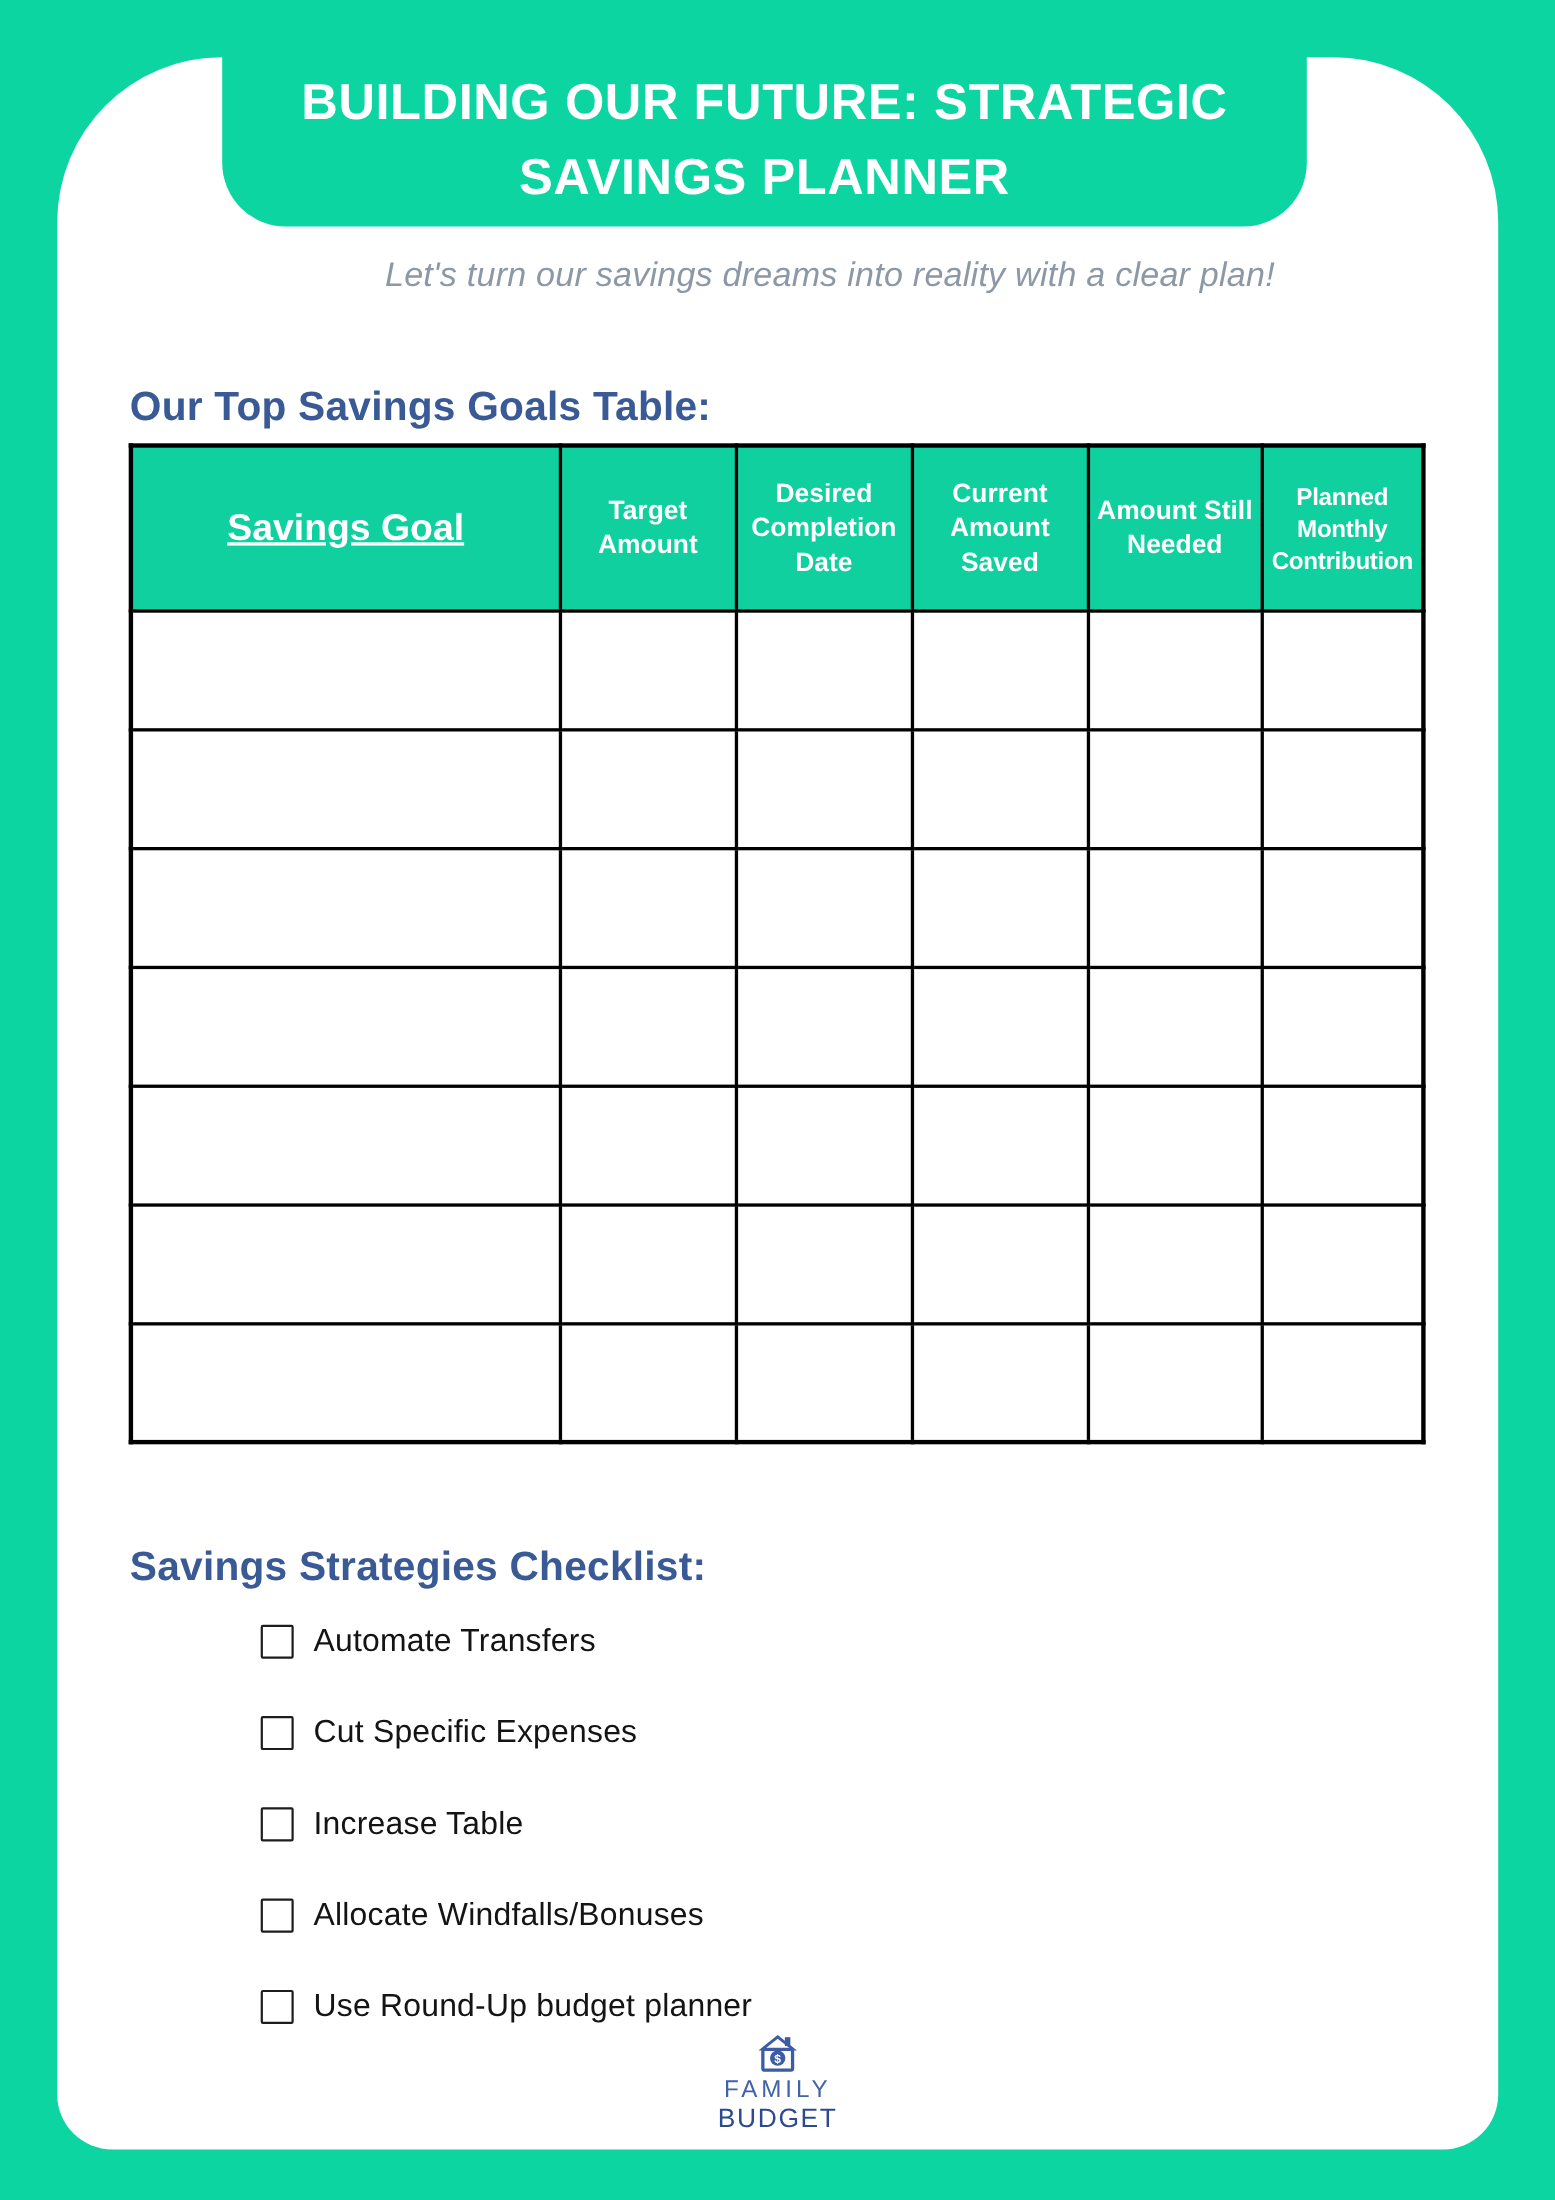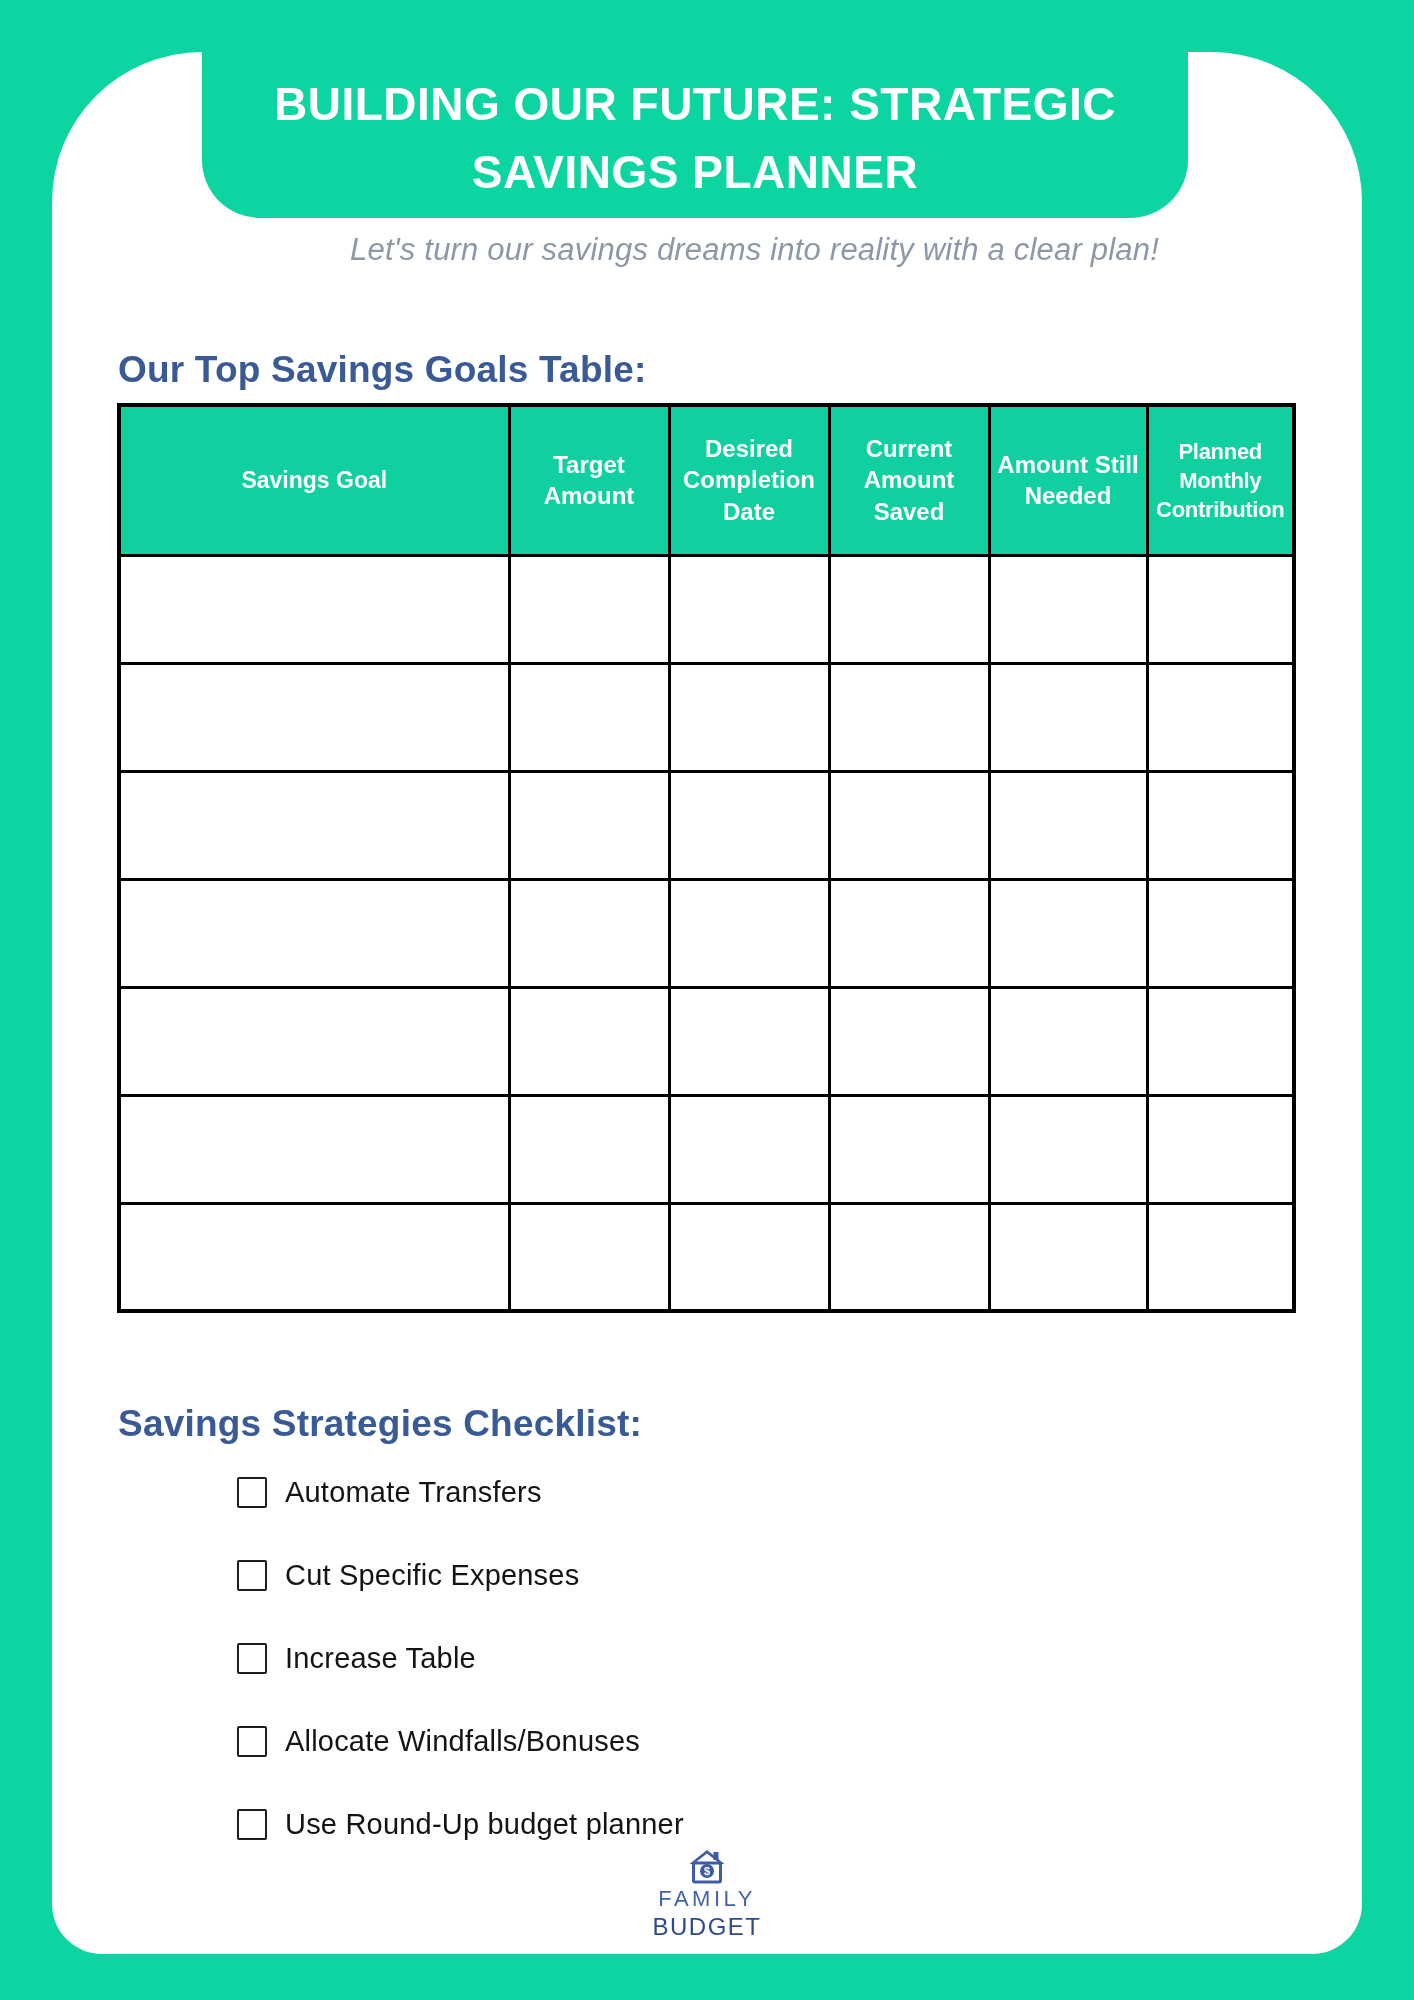--- a/index.html
+++ b/index.html
@@ -18,21 +18,20 @@
     border-radius:150px 150px 50px 50px;
   }
   .banner {
     position:absolute;
     left:202px; top:0;
     width:986px; height:206px;
     background:#0cd5a2;
     border-radius:0 0 58px 58px;
     text-align:center;
     padding-top:58px;
-    margin-top:12px;
   }
   .title-line {
     color:#ffffff;
     font-size:46px;
     font-weight:bold;
     line-height:68px;
     letter-spacing:0.5px;
   }
   .subtitle {
     position:absolute;
@@ -71,21 +70,21 @@
   #goals-table th {
     background:#10d0a0;
     color:#ffffff;
     font-weight:bold;
     font-size:24px;
     line-height:1.32;
     text-align:center;
     vertical-align:middle;
     padding:0 4px;
   }
-  #goals-table th.col-0 { font-size:23px; }
+  #goals-table th.col-0 { font-size:34px;text-decoration:underline; }
   #goals-table th.col-5 { font-size:22px; letter-spacing:-0.3px; padding:0 2px; }
   #goals-table td { background:#ffffff; }
 
   .checklist {
     position:absolute;
     left:237px; top:1477px;
     display:flex;
     flex-direction:column;
     gap:52px;
   }

